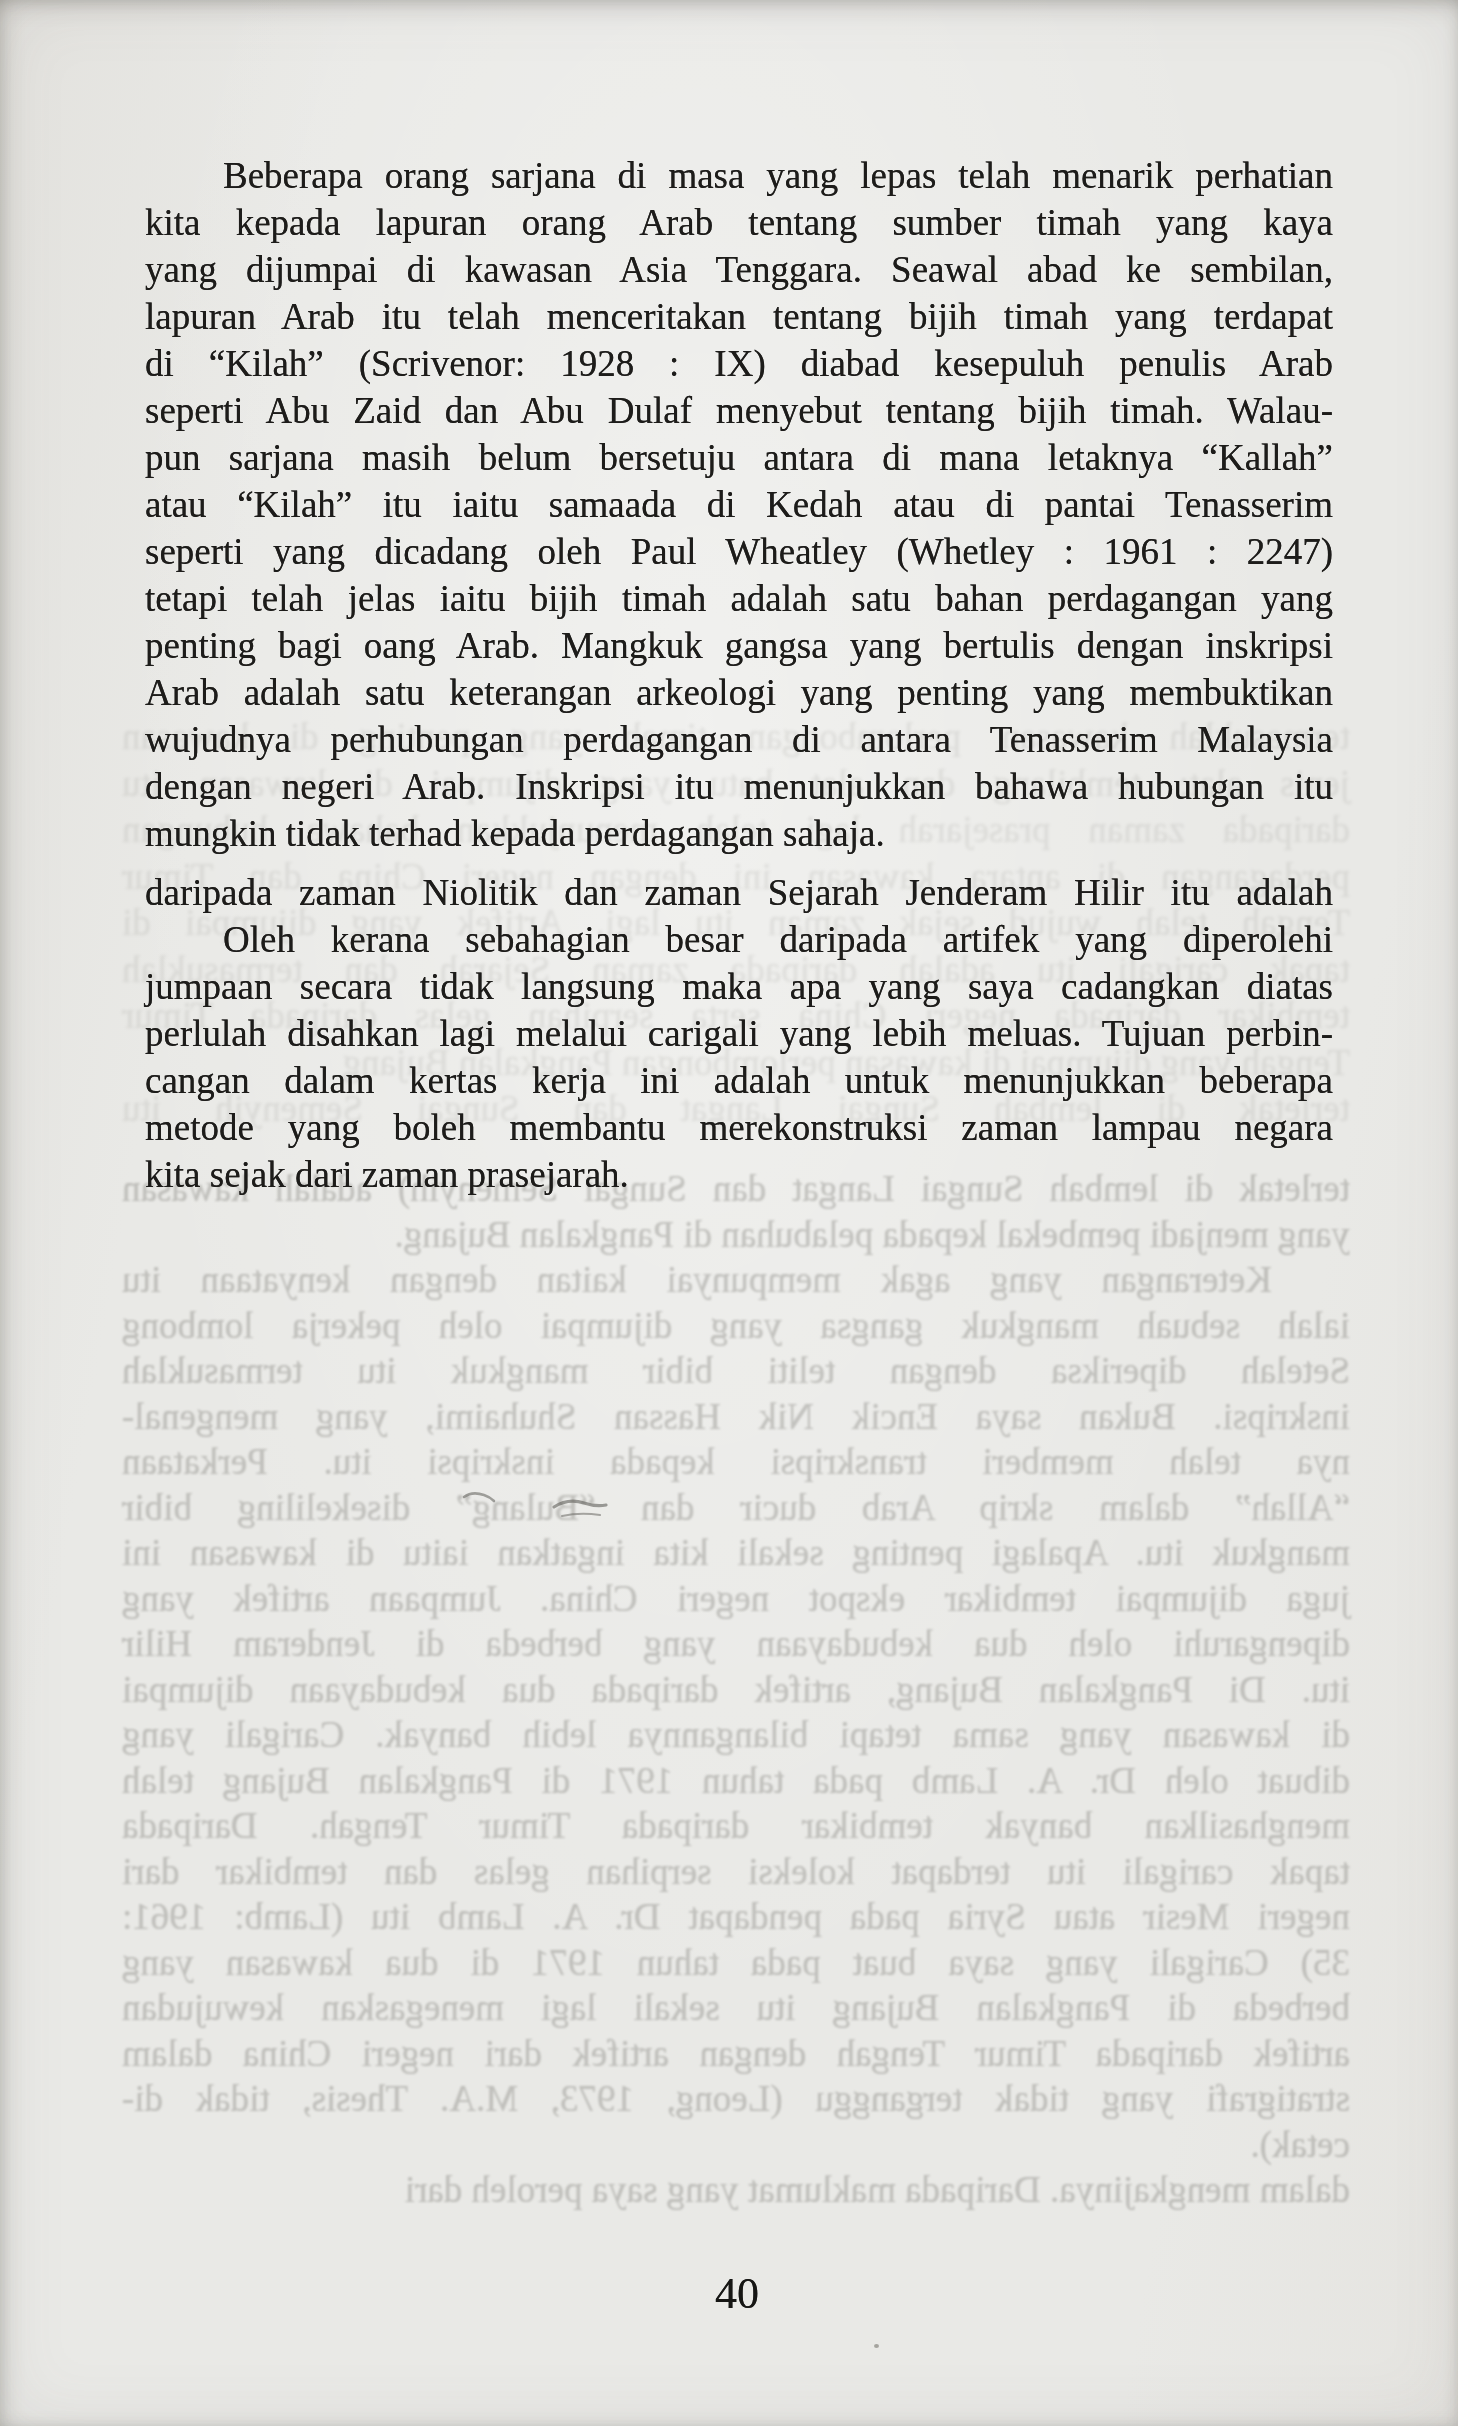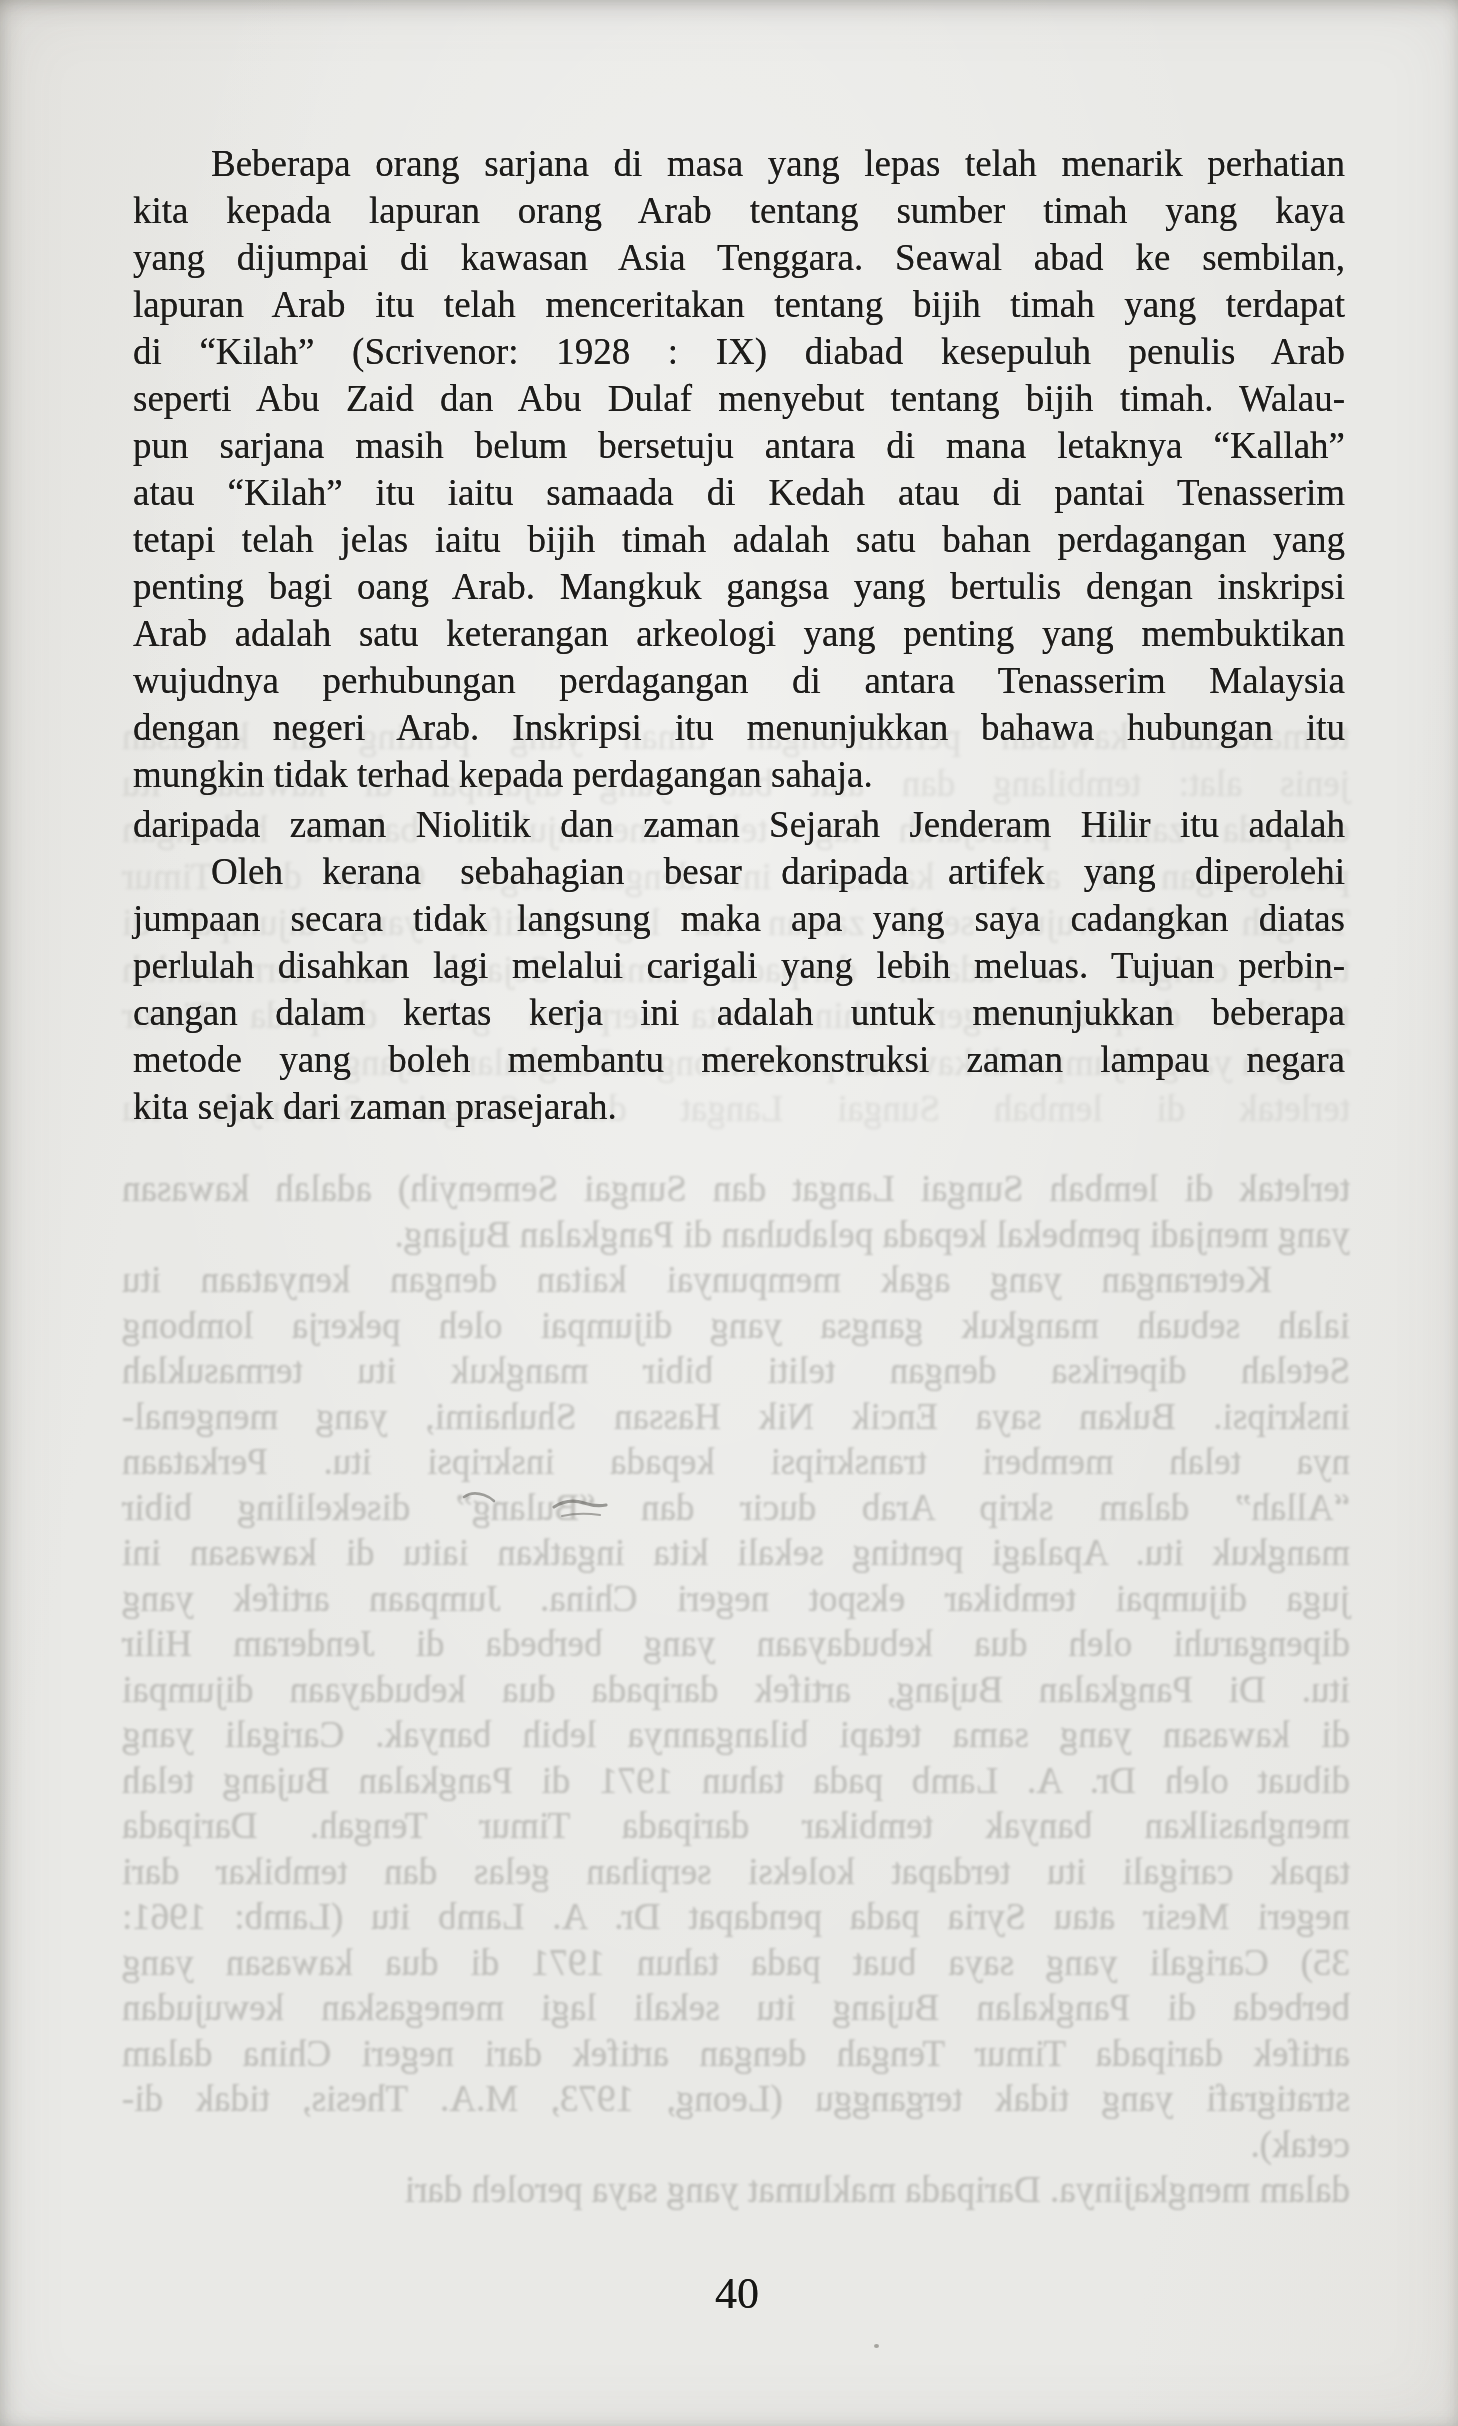--- a/index.html
+++ b/index.html
@@ -18,21 +18,21 @@
       inset 0 -10px 18px -12px rgba(95,92,84,.18);
     overflow:hidden;
     font-family:"Liberation Serif", serif;
   }
   
   .body-text{
     position:absolute;left:133px;top:140px;width:1212px;
     font-size:37px;line-height:47px;color:#1d1c1a;
     text-shadow:0 0 .6px rgba(25,24,22,.85);
   }
-  .paragraph{margin:0;}
+  .paragraph{margin:12px;}
   .paragraph + .paragraph{margin-top:3px;}
   .line{
     text-align:justify;
     text-align-last:justify;
     white-space:normal;
     height:47px;overflow:visible;
   }
   .line.indent{text-indent:78px;}
   .line.para-end{text-align-last:left;}
   
@@ -101,20 +101,21 @@
   <div class="body-text">
       <div class="paragraph">
         <div class="line indent">Beberapa orang sarjana di masa yang lepas telah menarik perhatian</div>
         <div class="line">kita kepada lapuran orang Arab tentang sumber timah yang kaya</div>
         <div class="line">yang dijumpai di kawasan Asia Tenggara. Seawal abad ke sembilan,</div>
         <div class="line">lapuran Arab itu telah menceritakan tentang bijih timah yang terdapat</div>
         <div class="line">di “Kilah” (Scrivenor: 1928 : IX) diabad kesepuluh penulis Arab</div>
         <div class="line">seperti Abu Zaid dan Abu Dulaf menyebut tentang bijih timah. Walau-</div>
         <div class="line">pun sarjana masih belum bersetuju antara di mana letaknya “Kallah”</div>
         <div class="line">atau “Kilah” itu iaitu samaada di Kedah atau di pantai Tenasserim</div>
+        <div class="line">seperti yang dicadang oleh Paul Wheatley (Whetley : 1961 : 2247)</div>
         <div class="line">tetapi telah jelas iaitu bijih timah adalah satu bahan perdagangan yang</div>
         <div class="line">penting bagi oang Arab. Mangkuk gangsa yang bertulis dengan inskripsi</div>
         <div class="line">Arab adalah satu keterangan arkeologi yang penting yang membuktikan</div>
         <div class="line">wujudnya perhubungan perdagangan di antara Tenasserim Malaysia</div>
         <div class="line">dengan negeri Arab. Inskripsi itu menunjukkan bahawa hubungan itu</div>
         <div class="line para-end">mungkin tidak terhad kepada perdagangan sahaja.</div>
       </div>
       <div class="paragraph">
         <div class="line">daripada zaman Niolitik dan zaman Sejarah Jenderam Hilir itu adalah</div>
         <div class="line indent">Oleh kerana sebahagian besar daripada artifek yang diperolehi</div>

